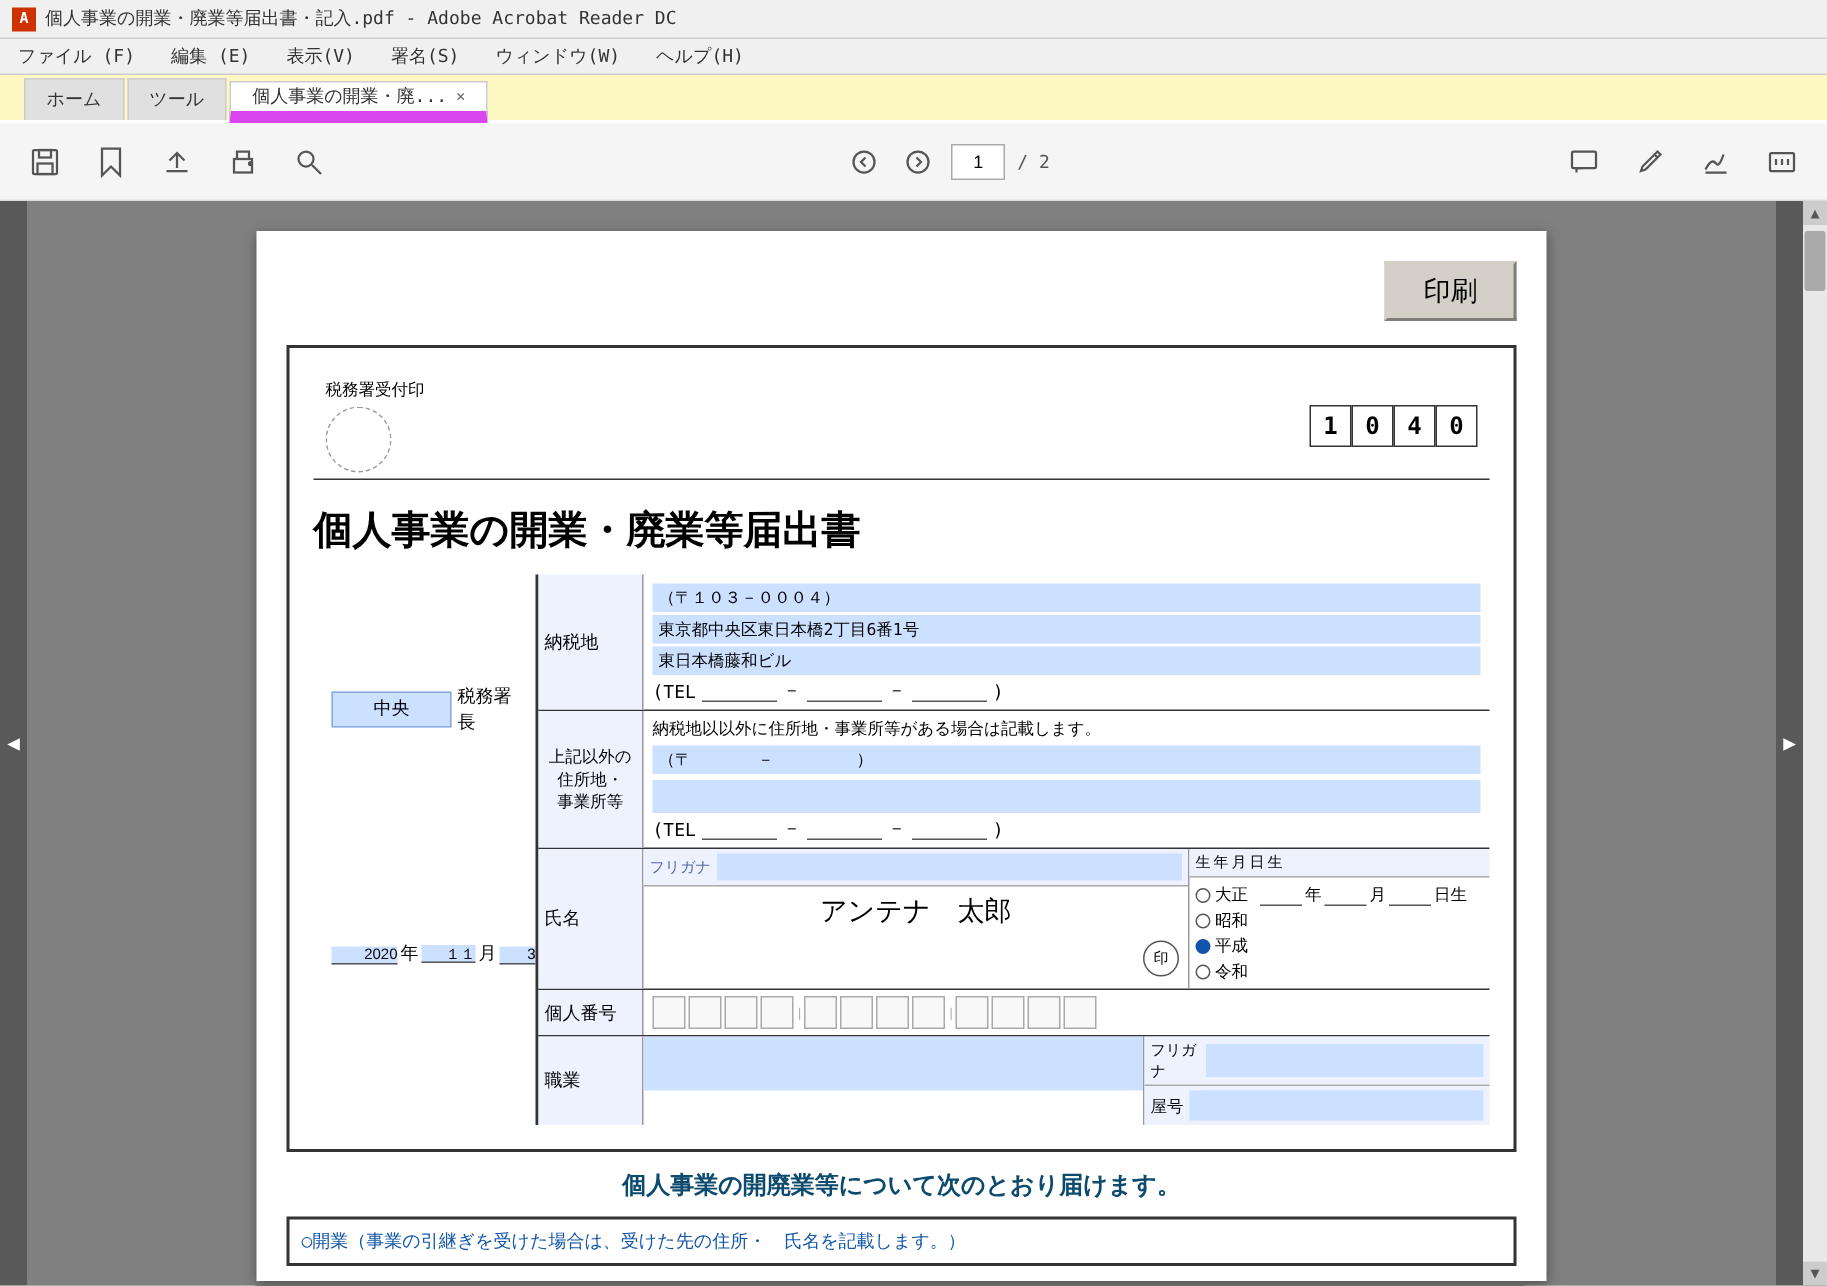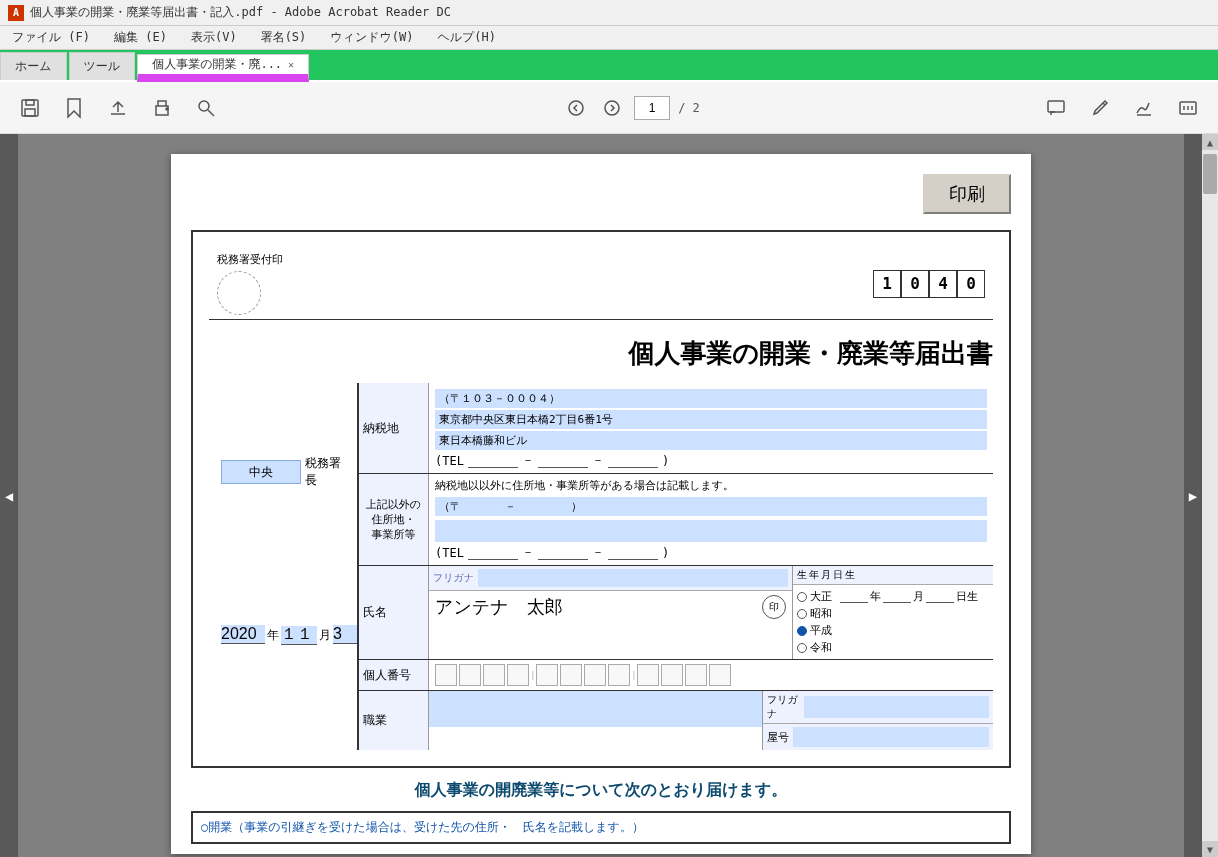--- a/index.html
+++ b/index.html
@@ -40,26 +40,26 @@
     }
     .menu-item {
       font-size: 12px;
       color: #333;
       cursor: pointer;
       padding: 2px 4px;
     }
 
     
     .tab-bar {
-      background: #22c55e;
+      background: #fef9c3;
       display: flex;
       align-items: flex-end;
       height: 32px;
       border-bottom: 2px solid #fff;
-      padding: 0 0 0 0;
+      padding: 0 0 0 16px;
     }
     .tab {
       padding: 6px 14px;
       font-size: 12px;
       color: #333;
       cursor: pointer;
       border: 1px solid #ccc;
       border-bottom: none;
       background: #e0e0e0;
       margin-right: 2px;
@@ -243,21 +243,21 @@
     .form-num-box {
       width: 28px; height: 28px;
       border: 1px solid #333;
       display: flex; align-items: center; justify-content: center;
       font-size: 16px;
       font-weight: bold;
     }
 
     
     .form-title {
-      text-align: right;
+      text-align: left;
       font-size: 26px;
       font-weight: bold;
       padding: 16px 0 12px;
       color: #000;
     }
 
     
     .form-body {
       display: flex;
       gap: 0;
@@ -289,22 +289,22 @@
       align-items: baseline;
       gap: 2px;
       margin-top: 8px;
       font-size: 12px;
     }
     .date-input {
       background: #cce0ff;
       border: none;
       border-bottom: 1px solid #555;
       width: 36px;
-      text-align: left;
-      font-size: 16px;
+      text-align: right;
+      font-size: 10px;
     }
     .date-input-narrow {
       width: 24px;
     }
 
     
     .form-right {
       flex: 1;
       border-left: 2px solid #333;
     }
@@ -436,20 +436,21 @@
       background: white;
     }
 
     
     .name-actual-row {
       padding: 4px 6px;
       font-size: 18px;
       display: flex;
       align-items: center;
       gap: 8px;
+      flex-direction: column;
     }
     .seal-circle {
       width: 24px; height: 24px;
       border-radius: 50%;
       border: 1px solid #555;
       display: flex; align-items: center; justify-content: center;
       font-size: 10px;
       margin-left: auto;
     }
     .num-cell {

